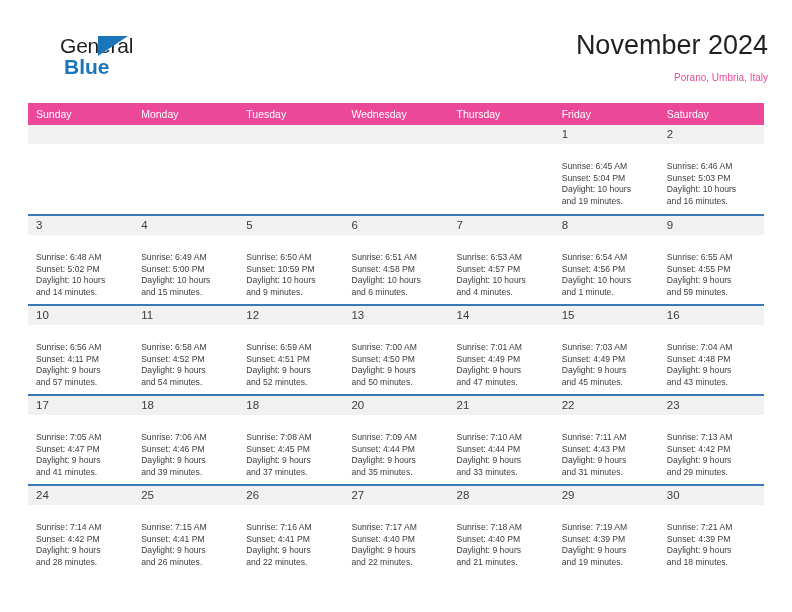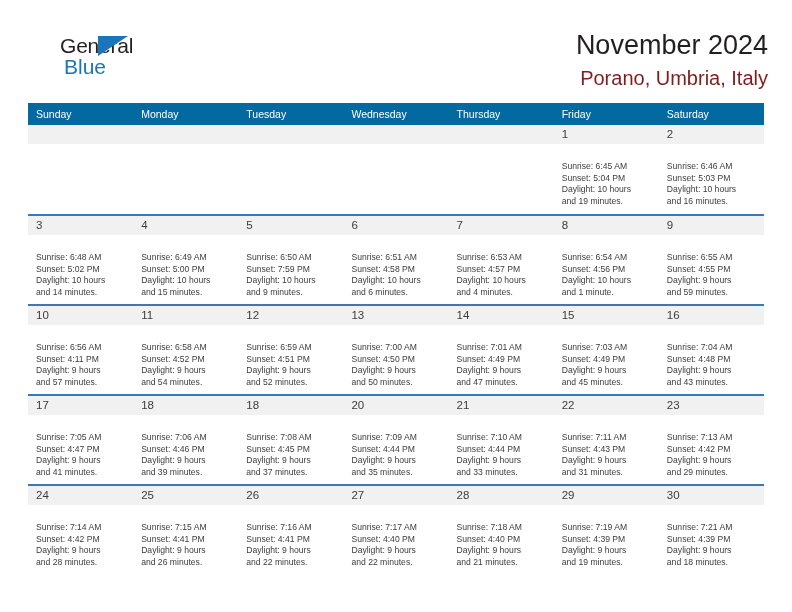--- a/index.html
+++ b/index.html
@@ -52,54 +52,54 @@
     border-left: 30px solid #1b75bb;
     border-bottom: 20px solid transparent;
   }
   .logo-blue {
     position: absolute;
     left: 36px;
     top: 21px;
     font-size: 21px;
     color: #1b75bb;
     line-height: 24px;
-    font-weight: 400;
+    font-weight: 700;
   }
   .title-block {
     position: absolute;
     right: 0;
     top: 0;
     text-align: right;
   }
   .cal-title {
     font-size: 27px;
     color: #231f20;
     line-height: 34px;
     font-weight: 400;
     white-space: nowrap;
   }
   .cal-subtitle {
-    font-size: 20px;
-    color: #7f1d1d;
+    font-size: 10px;
+    color: #ec4899;
     line-height: 20px;
     margin-top: 6px;
     white-space: nowrap;
   }
 
   
   .cal {
     position: absolute;
     left: 28px;
     top: 103px;
     width: 736px;
     border-collapse: collapse;
     table-layout: fixed;
   }
   .cal th {
-    background: #0369a1;
+    background: #ec4899;
     color: #ffffff;
     font-size: 10.5px;
     font-weight: 400;
     text-align: left;
     padding: 5px 0 5px 8px;
     height: 21px;
     border: none;
   }
   .cal td {
     width: 105.14px;
@@ -217,21 +217,21 @@
               <div>Sunrise: 6:49 AM</div>
               <div>Sunset: 5:00 PM</div>
               <div>Daylight: 10 hours</div>
               <div>and 15 minutes.</div>
             </div>
           </td>
           <td>
             <div class="daynum-band">5</div>
             <div class="cell-body">
               <div>Sunrise: 6:50 AM</div>
-              <div>Sunset: 7:59 PM</div>
+              <div>Sunset: 10:59 PM</div>
               <div>Daylight: 10 hours</div>
               <div>and 9 minutes.</div>
             </div>
           </td>
           <td>
             <div class="daynum-band">6</div>
             <div class="cell-body">
               <div>Sunrise: 6:51 AM</div>
               <div>Sunset: 4:58 PM</div>
               <div>Daylight: 10 hours</div>

